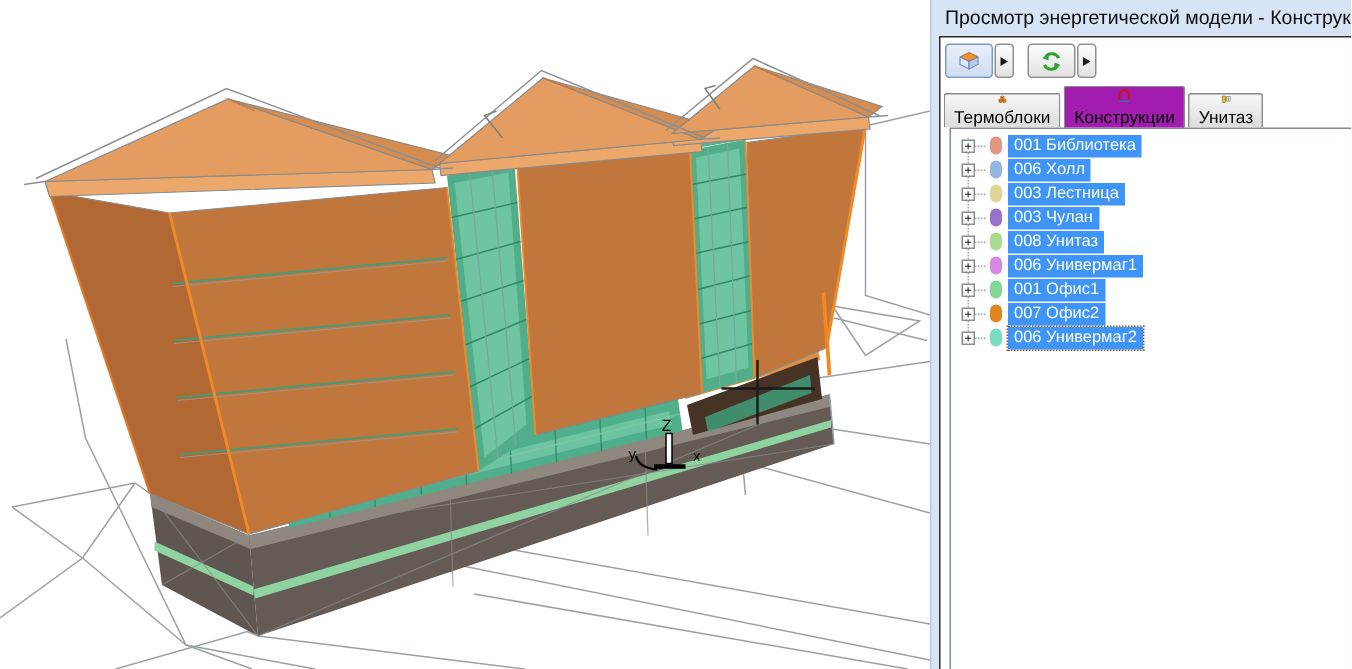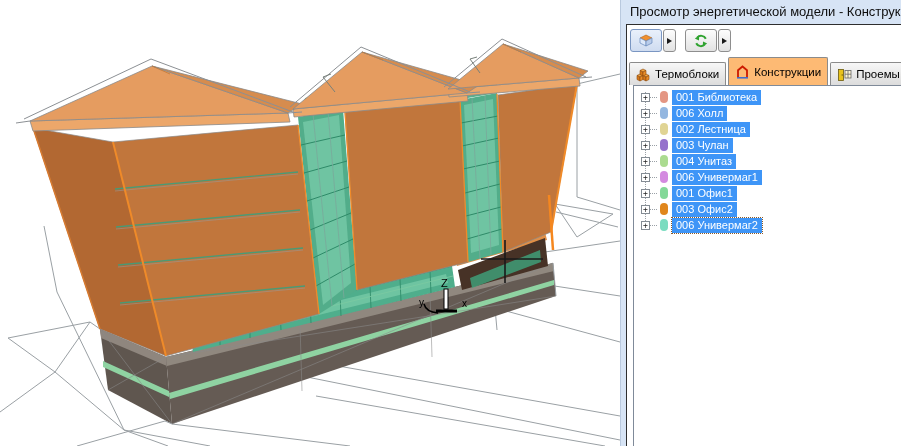--- a/index.html
+++ b/index.html
@@ -22,22 +22,22 @@
     box-sizing:border-box;padding:0;cursor:default;}
   .tbtn.checked{background:linear-gradient(#e9f0fb,#cfdcf0);border-color:#7a96c2;}
   .tbtn.drop{width:13px;margin-left:1px;}
   .tri-right{width:0;height:0;border-top:3.5px solid transparent;border-bottom:3.5px solid transparent;
     border-left:5px solid #1a1a1a;}
   .tb-gap{width:9px;}
 
   .tabs{position:absolute;top:32px;left:2px;right:0;height:28px;display:flex;align-items:flex-end;}
   .tab{height:23px;display:flex;align-items:center;gap:4px;padding:0 6px;
     background:linear-gradient(#f7f7f7,#dcdcdc);border:1px solid #8b8b8b;border-bottom:none;
-    border-radius:2px 2px 0 0;font-size:11.5px;color:#000;margin-right:2px;box-sizing:border-box;white-space:nowrap;}
-  .tab.active{height:28px;background:#fdba74;position:relative;z-index:3;}
+    border-radius:2px 2px 0 0;font-size:11.5px;color:#000;margin-right:2px;box-sizing:border-box;white-space:nowrap;flex-direction:column;}
+  .tab.active{height:28px;background:#a21caf;position:relative;z-index:3;}
 
   .tree{position:absolute;left:6px;right:-3px;top:60px;bottom:-3px;border:1px solid #7f8a99;
     background:#fff;padding-top:3px;overflow:hidden;}
   .tree-rail{position:absolute;left:11px;top:6px;height:133px;border-left:1px dotted #9aa0a6;}
   .trow{display:flex;align-items:center;height:16px;padding-left:7px;position:relative;}
   .expand{width:9px;height:9px;border:1px solid #848c94;background:#fff;font-size:8px;line-height:7px;
     text-align:center;z-index:2;box-sizing:border-box;color:#222;
     font-family:"DejaVu Sans Mono",monospace;padding:0;}
   .dots{width:7px;height:0;border-top:1px dotted #9aa0a6;}
   .capsule{width:8px;height:12px;border-radius:4px;margin:0 4px 0 3px;background:#ccc;}
@@ -528,21 +528,21 @@
           </svg>
           <span>Конструкции</span>
         </div>
         <div class="tab">
           <svg width="15" height="15" viewBox="0 0 15 15">
             <rect x="1.5" y="2.5" width="5" height="11" fill="#e8c21c" stroke="#6a5a10" stroke-width="0.8"></rect>
             <circle cx="5.2" cy="8" r="0.7" fill="#6a5a10"></circle>
             <rect x="8" y="3.5" width="6" height="7.5" fill="#fdf6d8" stroke="#666" stroke-width="0.8"></rect>
             <path d="M11,3.5 V11 M8,7.2 H14" stroke="#666" stroke-width="0.8"></path>
           </svg>
-          <span>Проемы</span>
+          <span>Унитаз</span>
         </div>
       </div>
 
       <div class="tree">
         <div class="tree-rail"></div>
 
         <div class="trow">
           <span class="expand">+</span>
             <span class="dots"></span>
           <span class="capsule" style="background: rgb(228, 150, 131);"></span>
@@ -551,51 +551,51 @@
         <div class="trow">
           <span class="expand">+</span>
             <span class="dots"></span>
           <span class="capsule" style="background: rgb(148, 183, 224);"></span>
           <span class="tlabel">006 Холл</span>
         </div>
         <div class="trow">
           <span class="expand">+</span>
             <span class="dots"></span>
           <span class="capsule" style="background: rgb(224, 212, 148);"></span>
-          <span class="tlabel">002 Лестница</span>
+          <span class="tlabel">003 Лестница</span>
         </div>
         <div class="trow">
           <span class="expand">+</span>
             <span class="dots"></span>
           <span class="capsule" style="background: rgb(150, 114, 204);"></span>
           <span class="tlabel">003 Чулан</span>
         </div>
         <div class="trow">
           <span class="expand">+</span>
             <span class="dots"></span>
           <span class="capsule" style="background: rgb(171, 219, 144);"></span>
-          <span class="tlabel">004 Унитаз</span>
+          <span class="tlabel">008 Унитаз</span>
         </div>
         <div class="trow">
           <span class="expand">+</span>
             <span class="dots"></span>
           <span class="capsule" style="background: rgb(212, 138, 224);"></span>
           <span class="tlabel">006 Универмаг1</span>
         </div>
         <div class="trow">
           <span class="expand">+</span>
             <span class="dots"></span>
           <span class="capsule" style="background: rgb(131, 216, 152);"></span>
           <span class="tlabel">001 Офис1</span>
         </div>
         <div class="trow">
           <span class="expand">+</span>
             <span class="dots"></span>
           <span class="capsule" style="background: rgb(224, 134, 28);"></span>
-          <span class="tlabel">003 Офис2</span>
+          <span class="tlabel">007 Офис2</span>
         </div>
         <div class="trow focused">
           <span class="expand">+</span>
             <span class="dots"></span>
           <span class="capsule" style="background: rgb(122, 220, 192);"></span>
           <span class="tlabel">006 Универмаг2</span>
         </div>
       </div>
     </div>
   </div>

